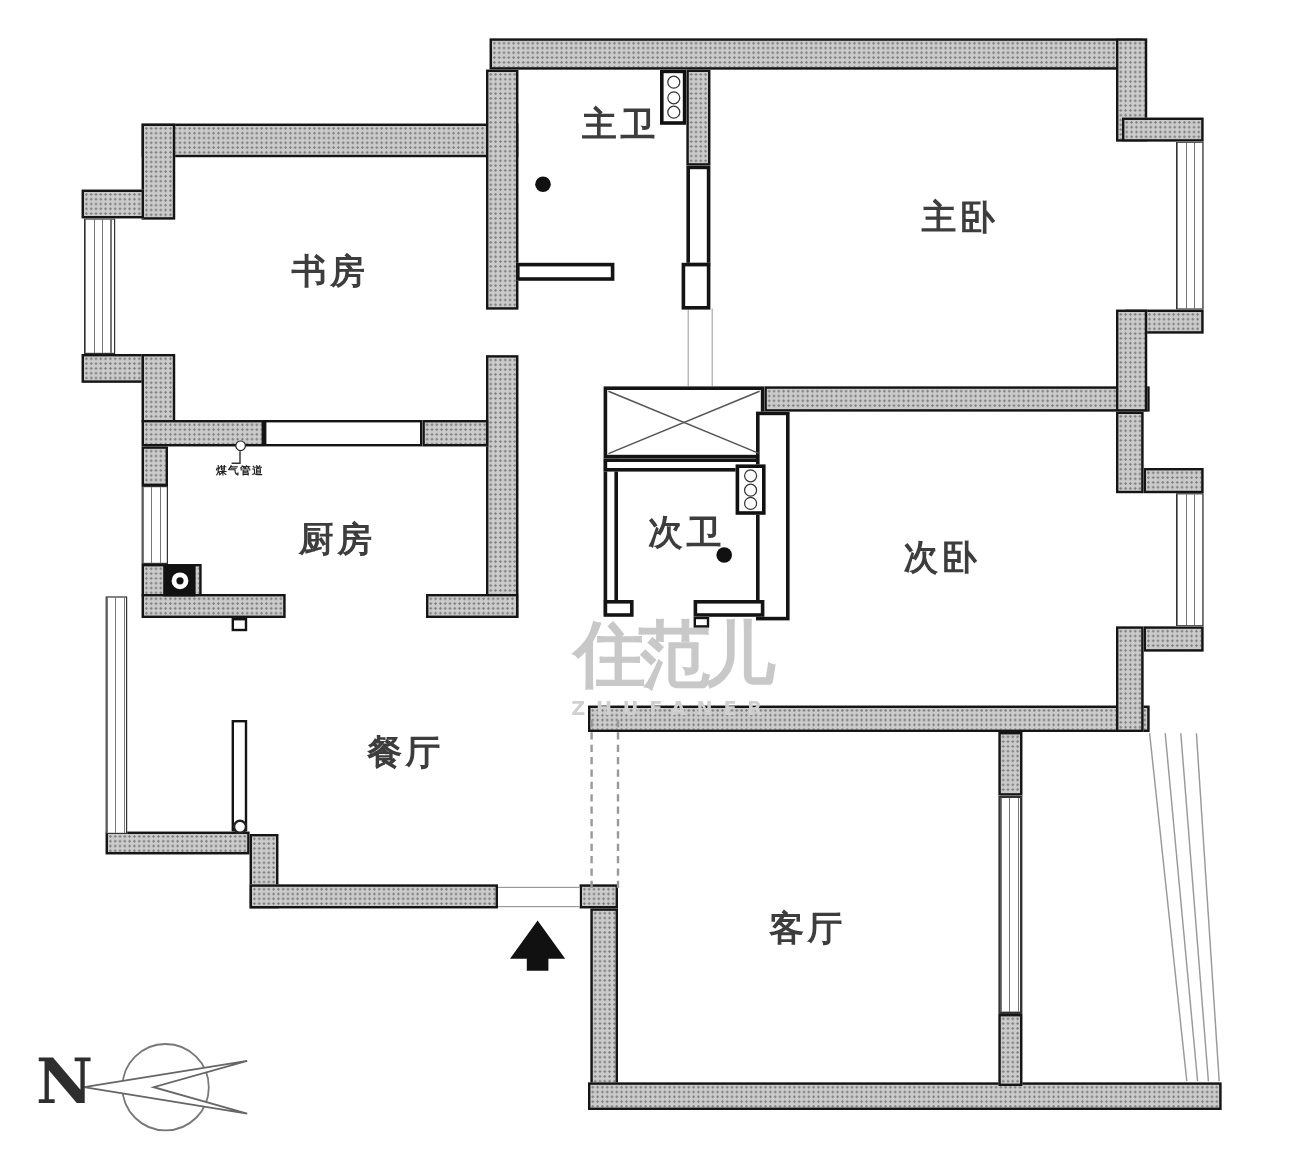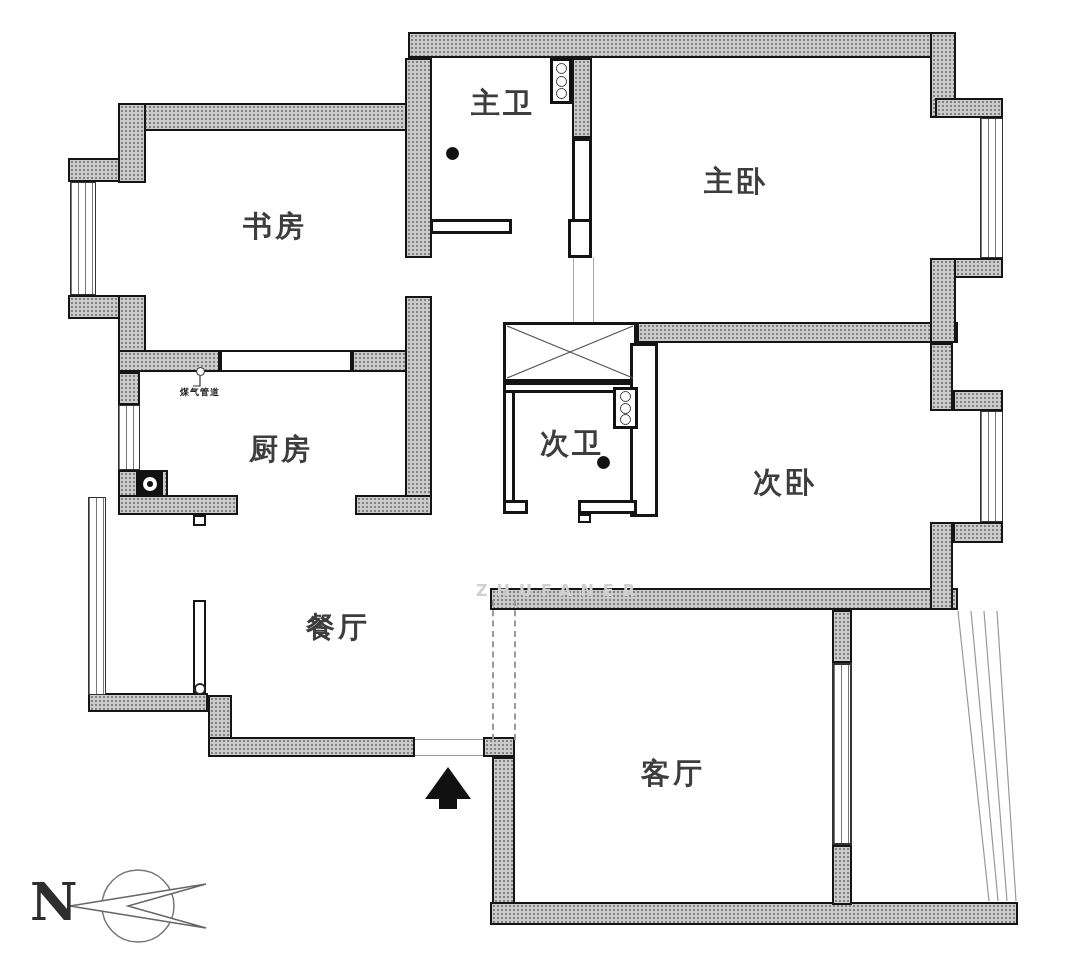--- a/index.html
+++ b/index.html
@@ -35,20 +35,21 @@
       color:#d0d0d0;z-index:6;line-height:1;}
   .north{position:absolute;left:30px;top:876px;font-family:"DejaVu Serif",serif;font-size:52px;
       font-weight:700;color:#2e2e2e;z-index:5;line-height:1;}
   svg.ov{position:absolute;left:0;top:0;z-index:4;pointer-events:none;}
 </style>
 </head>
 <body>
 
 <div id="plan">
 
+  <div class="wm">住范儿</div>
 
   <div class="w" style="left:408px;top:32px;width:544px;height:26px"></div>
   <div class="w" style="left:118px;top:103px;width:314px;height:28px"></div>
   <div class="w" style="left:118px;top:103px;width:28px;height:80px"></div>
   <div class="w" style="left:68px;top:158px;width:52px;height:24px"></div>
   <div class="w" style="left:68px;top:295px;width:52px;height:24px"></div>
   <div class="w" style="left:118px;top:295px;width:28px;height:57px"></div>
   <div class="w" style="left:405px;top:58px;width:27px;height:200px"></div>
   <div class="w" style="left:405px;top:296px;width:27px;height:219px"></div>
   <div class="w" style="left:118px;top:350px;width:102px;height:22px"></div>
@@ -137,25 +138,25 @@
     </g>
     <g>
       <circle cx="138" cy="906" r="36" fill="none" stroke="#777" stroke-width="1.5"></circle>
       <polygon points="70,906 206,884 128,906 206,928" fill="#ffffff" stroke="#666" stroke-width="1.5"></polygon>
     </g>
     <polygon fill="#111" points="448,767 425,799 439,799 439,809 457,809 457,799 471,799"></polygon>
     <path d="M200,376 L200,386 L193,386" fill="none" stroke="#333" stroke-width="1.2"></path>
   </svg>
 
   <div class="lab" style="left:215px;top:212px">书房</div>
-  <div class="lab" style="left:443px;top:89px">主卫</div>
-  <div class="lab" style="left:676px;top:167px">主卧</div>
+  <div class="lab" style="left:457px;top:89px">主卫</div>
+  <div class="lab" style="left:740px;top:167px">主卧</div>
   <div class="lab" style="left:221px;top:435px">厨房</div>
   <div class="lab" style="left:512px;top:429px">次卫</div>
-  <div class="lab" style="left:725px;top:468px">次卧</div>
+  <div class="lab" style="left:725px;top:450px">次卧</div>
   <div class="lab" style="left:278px;top:613px">餐厅</div>
   <div class="lab" style="left:613px;top:759px">客厅</div>
 
   <div class="gastxt" style="left:180px;top:386px">煤气管道</div>
 
   <div class="wml">ZHUFANER</div>
 
   <div class="north">N</div>
 
 </div>

